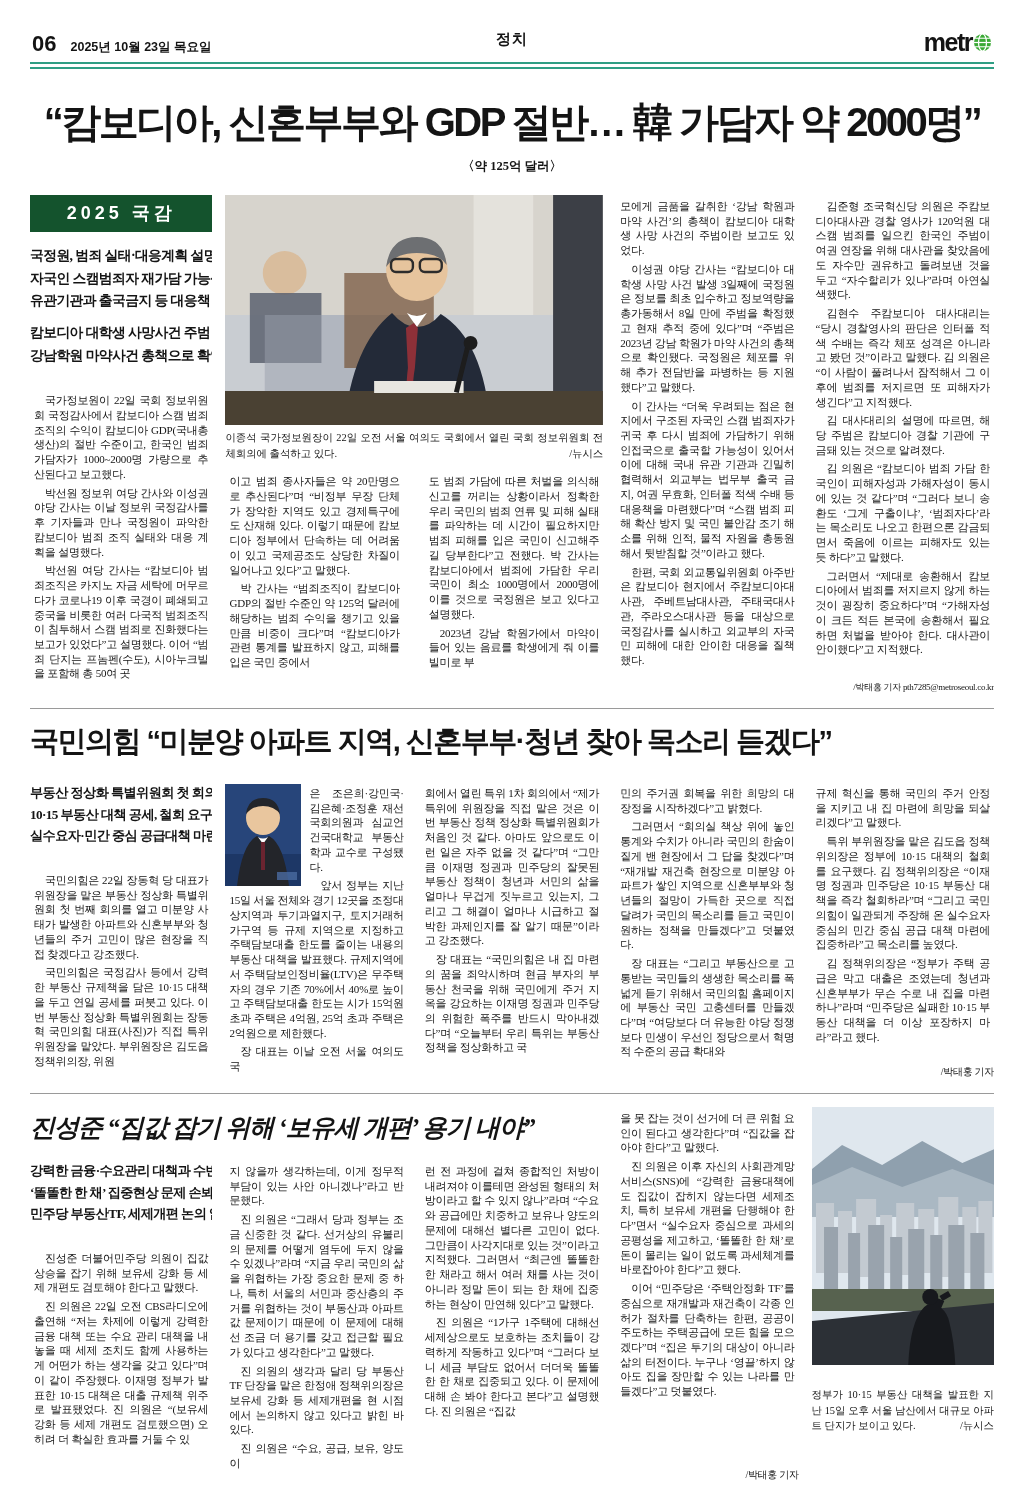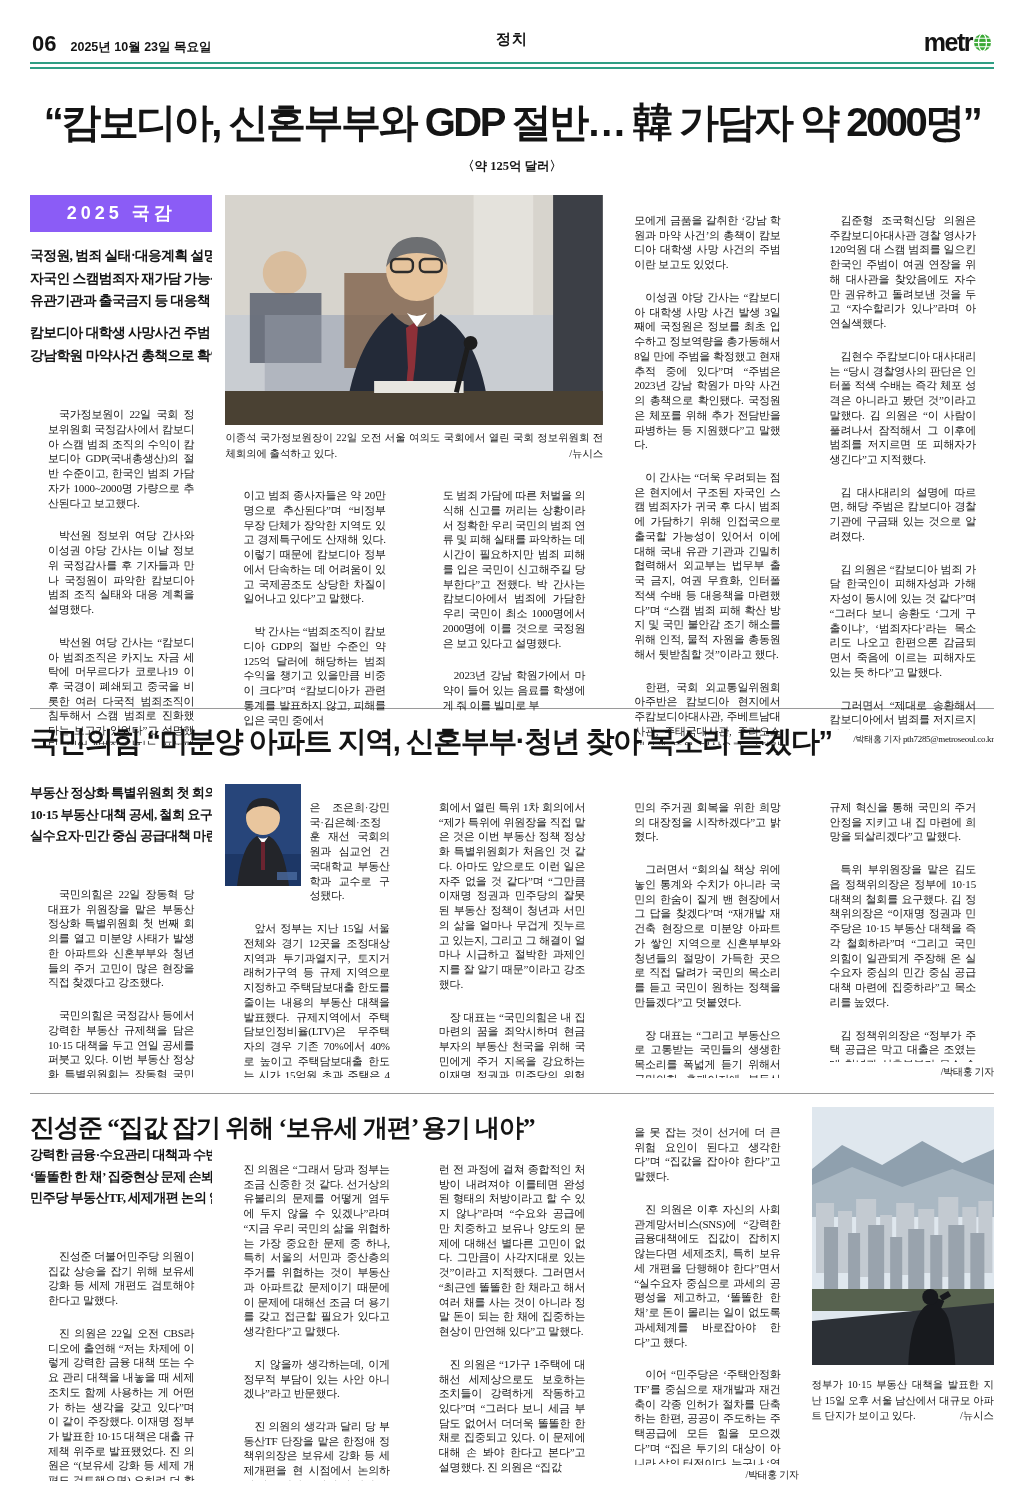--- a/index.html
+++ b/index.html
@@ -19,34 +19,34 @@
   .rules{height:3px;border-top:2px solid #2f9e84;border-bottom:2px solid #2f9e84;}
 
   
   .h1wrap{text-align:center;overflow:hidden;}
   h1{font-family:"Liberation Sans","DejaVu Sans",sans-serif;font-weight:800;font-size:40px;
      letter-spacing:-2.5px;white-space:nowrap;margin:26px 0 8px;}
   .subhead{text-align:center;font-size:12.5px;font-weight:bold;margin:0 0 20px;}
   h2{font-family:"Liberation Sans","DejaVu Sans",sans-serif;font-weight:800;font-size:29px;
      letter-spacing:-1.5px;white-space:nowrap;margin:8px 0 20px;overflow:hidden;}
   h3{font-family:"Liberation Serif","DejaVu Serif",serif;font-weight:bold;font-size:25px;
-     letter-spacing:-1px;white-space:nowrap;margin:4px 0 0;overflow:hidden;}
+     letter-spacing:-1px;white-space:nowrap;margin:4px 0 16px;overflow:hidden;font-style:italic;}
 
   
   .grid{display:grid;grid-template-columns:repeat(5,1fr);column-gap:13px;}
   .art1{height:498px;margin-top:12px;}
   .art2{height:296px;}
   .art3{height:374px;grid-template-rows:auto 1fr;}
   .col{overflow:hidden;font-size:11px;line-height:1.34;letter-spacing:-0.2px;text-align:justify;}
-  .col p{margin:18px;text-indent:11px;}
+  .col p{margin:4px;text-indent:11px;}
   .cont p:first-of-type{text-indent:0;}
   .flexcol{display:flex;flex-direction:column;}
   .flexcol .fill{flex:1;overflow:hidden;}
 
-  .badge{background:#8b5cf6;color:#fff;font-family:"Liberation Sans","DejaVu Sans",sans-serif;
+  .badge{background:#14532d;color:#fff;font-family:"Liberation Sans","DejaVu Sans",sans-serif;
          font-weight:bold;font-size:18px;text-align:center;padding:6px 0 7px;letter-spacing:4px;margin-bottom:13px;}
   .deck{font-weight:bold;font-size:13.8px;line-height:1.64;letter-spacing:-0.6px;text-align:left;}
   .deck div{white-space:nowrap;overflow:hidden;}
   .gap-s{height:9px;}  .gap-m{height:22px;}
 
   .a1mid{grid-column:2 / span 2;display:flex;flex-direction:column;}
   figure{margin:0;}
   .photo1{display:block;width:100%;height:230px;}
   .cap{position:relative;font-size:10.4px;line-height:1.5;margin-top:5px;text-align:justify;}
   .credit-abs{position:absolute;right:0;bottom:0;background:#fff;padding-left:8px;}
@@ -59,21 +59,21 @@
 
   
   .portrait{float:left;width:76px;height:102px;margin:2px 8px 3px 0;}
 
   
   .art3-head{grid-column:1 / span 3;grid-row:1;}
   .art3 .r2{grid-row:2;}
   .art3 .c4{grid-column:4;grid-row:1 / span 2;}
   .photocol{grid-column:5;grid-row:1 / span 2;overflow:hidden;}
   .photo3{display:block;width:100%;height:258px;}
-  .photocol .cap{margin-top:12px;}
+  .photocol .cap{margin-top:22px;}
 </style>
 </head>
 <body>
 
 <div class="page">
 
   <div class="masthead">
     <span class="pgnum">06</span>
     <span class="pdate">2025년 10월 23일 목요일</span>
     <span class="sectionname">정치</span>
@@ -249,22 +249,22 @@
             <div>민주당 부동산TF, 세제개편 논의 없어</div>
           </div>
         <div class="gap-m"></div>
         <div>
             <p>진성준 더불어민주당 의원이 집값 상승을 잡기 위해 보유세 강화 등 세제 개편도 검토해야 한다고 말했다.</p>
             <p>진 의원은 22일 오전 CBS라디오에 출연해 “저는 차제에 이렇게 강력한 금융 대책 또는 수요 관리 대책을 내놓을 때 세제 조치도 함께 사용하는 게 어떤가 하는 생각을 갖고 있다”며 이 같이 주장했다. 이재명 정부가 발표한 10·15 대책은 대출 규제책 위주로 발표됐었다. 진 의원은 “(보유세 강화 등 세제 개편도 검토했으면) 오히려 더 확실한 효과를 거둘 수 있</p>
           </div>
       </div>
 
       <div class="col cont r2" style="grid-column:2;">
+          <p>지 않을까 생각하는데, 이게 정무적 부담이 있는 사안 아니겠나”라고 반문했다.</p>
           <p>진 의원은 “그래서 당과 정부는 조금 신중한 것 같다. 선거상의 유불리의 문제를 어떻게 염두에 두지 않을 수 있겠나”라며 “지금 우리 국민의 삶을 위협하는 가장 중요한 문제 중 하나, 특히 서울의 서민과 중산층의 주거를 위협하는 것이 부동산과 아파트값 문제이기 때문에 이 문제에 대해선 조금 더 용기를 갖고 접근할 필요가 있다고 생각한다”고 말했다.</p>
-          <p>지 않을까 생각하는데, 이게 정무적 부담이 있는 사안 아니겠나”라고 반문했다.</p>
           <p>진 의원의 생각과 달리 당 부동산TF 단장을 맡은 한정애 정책위의장은 보유세 강화 등 세제개편을 현 시점에서 논의하지 않고 있다고 밝힌 바 있다.</p>
           <p>진 의원은 “수요, 공급, 보유, 양도 이</p>
         </div>
       <div class="col cont r2" style="grid-column:3;">
           <p>런 전 과정에 걸쳐 종합적인 처방이 내려져야 이를테면 완성된 형태의 처방이라고 할 수 있지 않나”라며 “수요와 공급에만 치중하고 보유나 양도의 문제에 대해선 별다른 고민이 없다. 그만큼이 사각지대로 있는 것”이라고 지적했다. 그러면서 “최근엔 똘똘한 한 채라고 해서 여러 채를 사는 것이 아니라 정말 돈이 되는 한 채에 집중하는 현상이 만연해 있다”고 말했다.</p>
           <p>진 의원은 “1가구 1주택에 대해선 세제상으로도 보호하는 조치들이 강력하게 작동하고 있다”며 “그러다 보니 세금 부담도 없어서 더더욱 똘똘한 한 채로 집중되고 있다. 이 문제에 대해 손 봐야 한다고 본다”고 설명했다. 진 의원은 “집값</p>
         </div>
 
       <div class="col cont c4 flexcol">
         <div class="fill cont">

